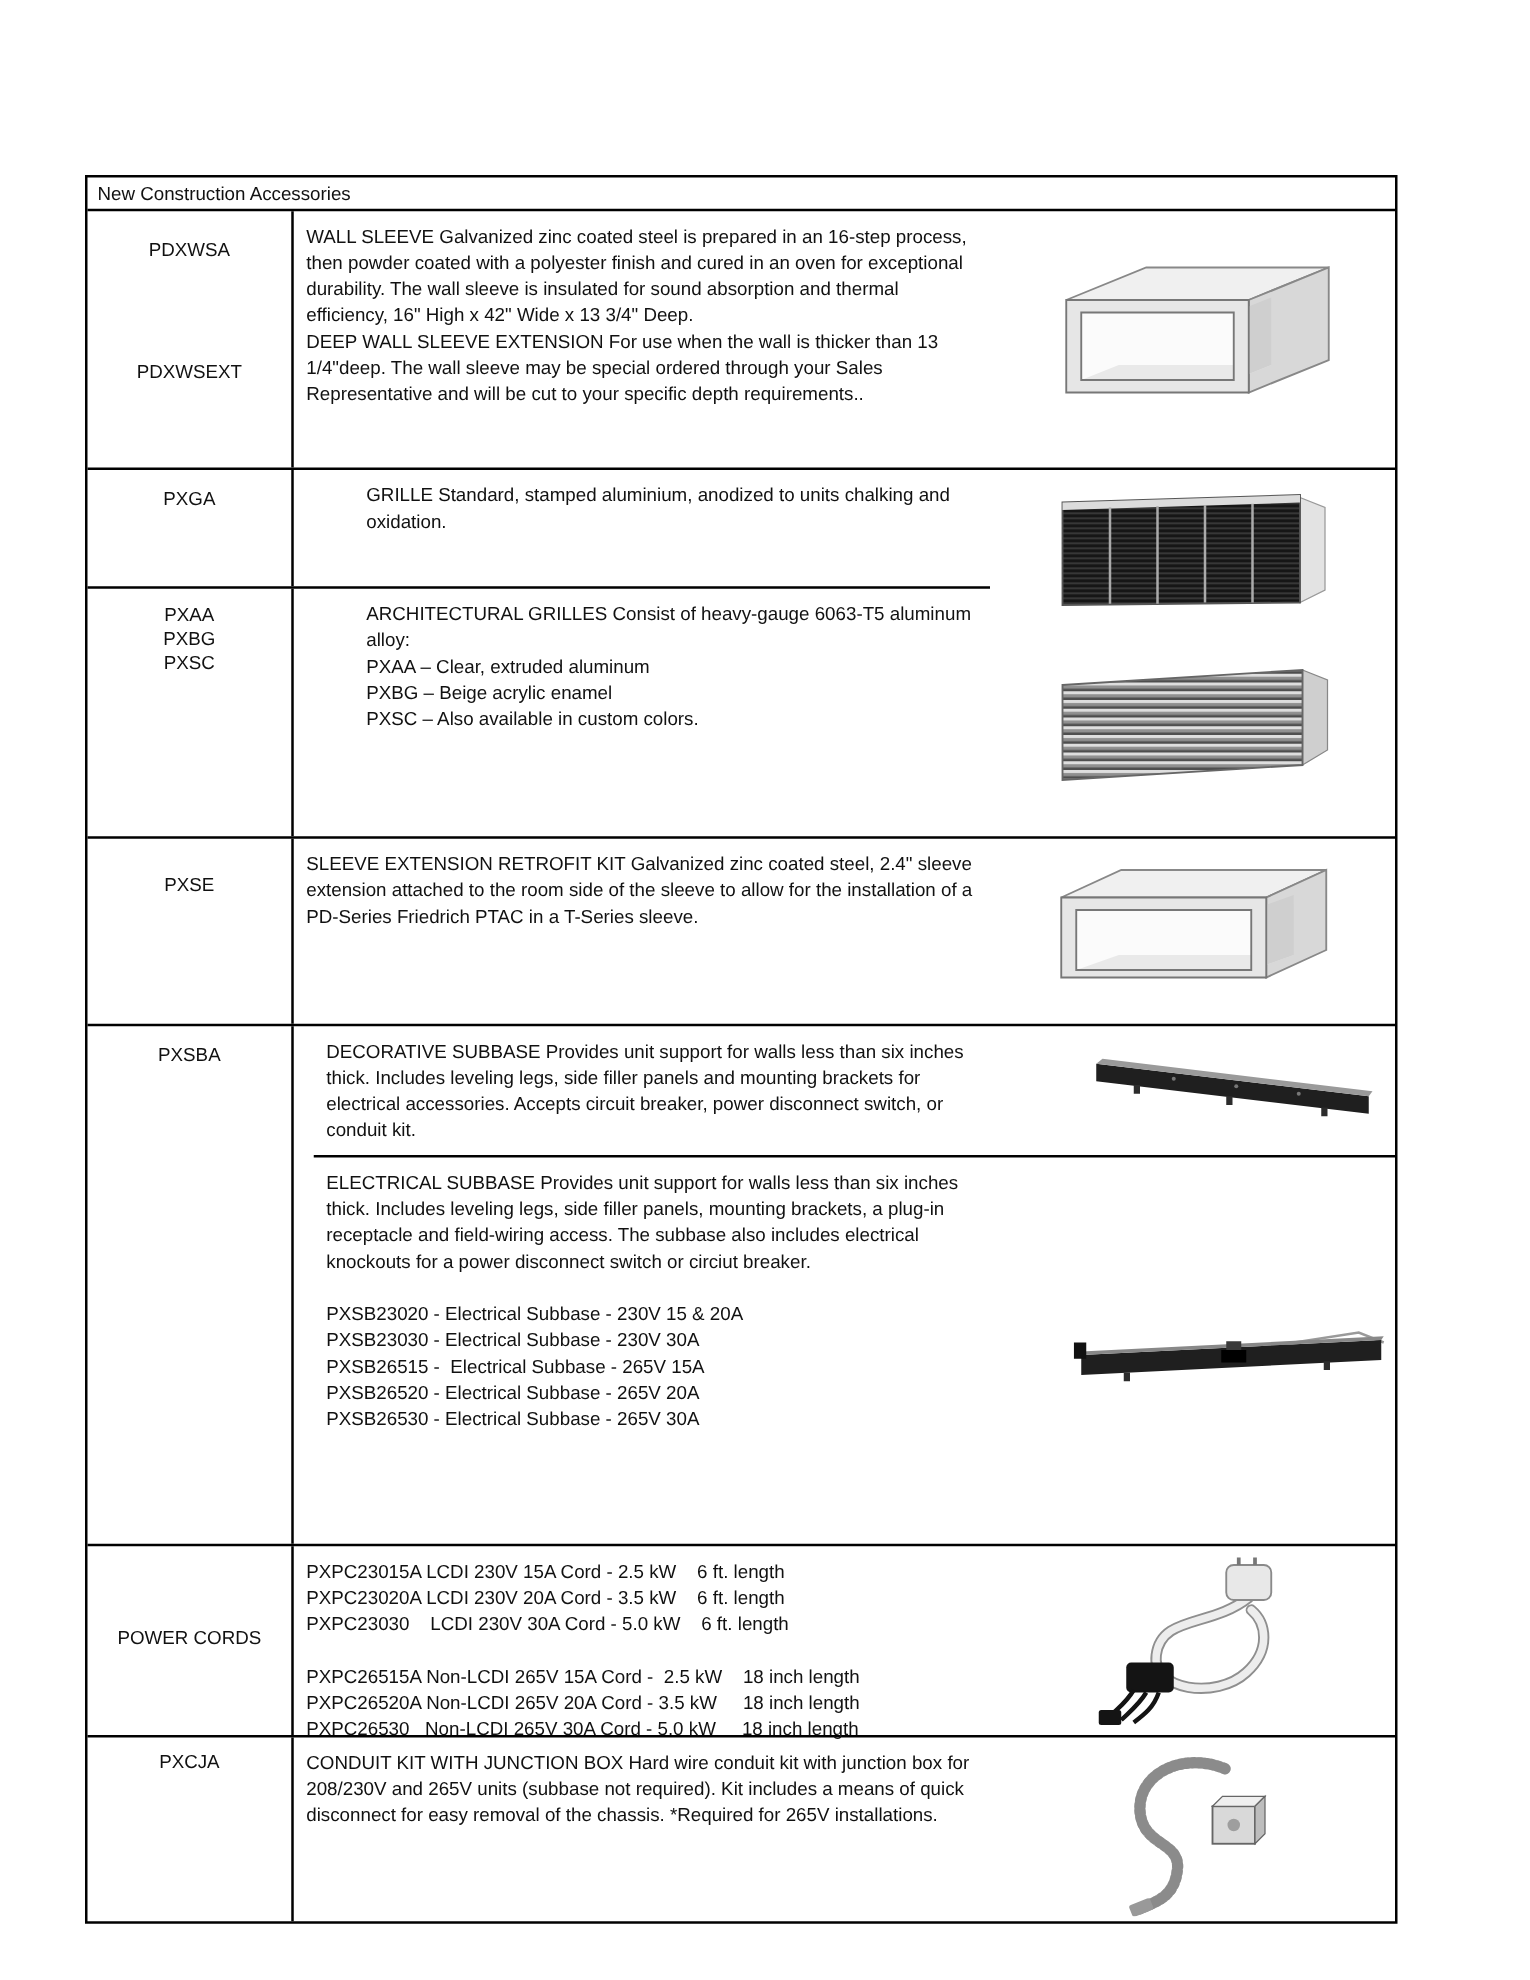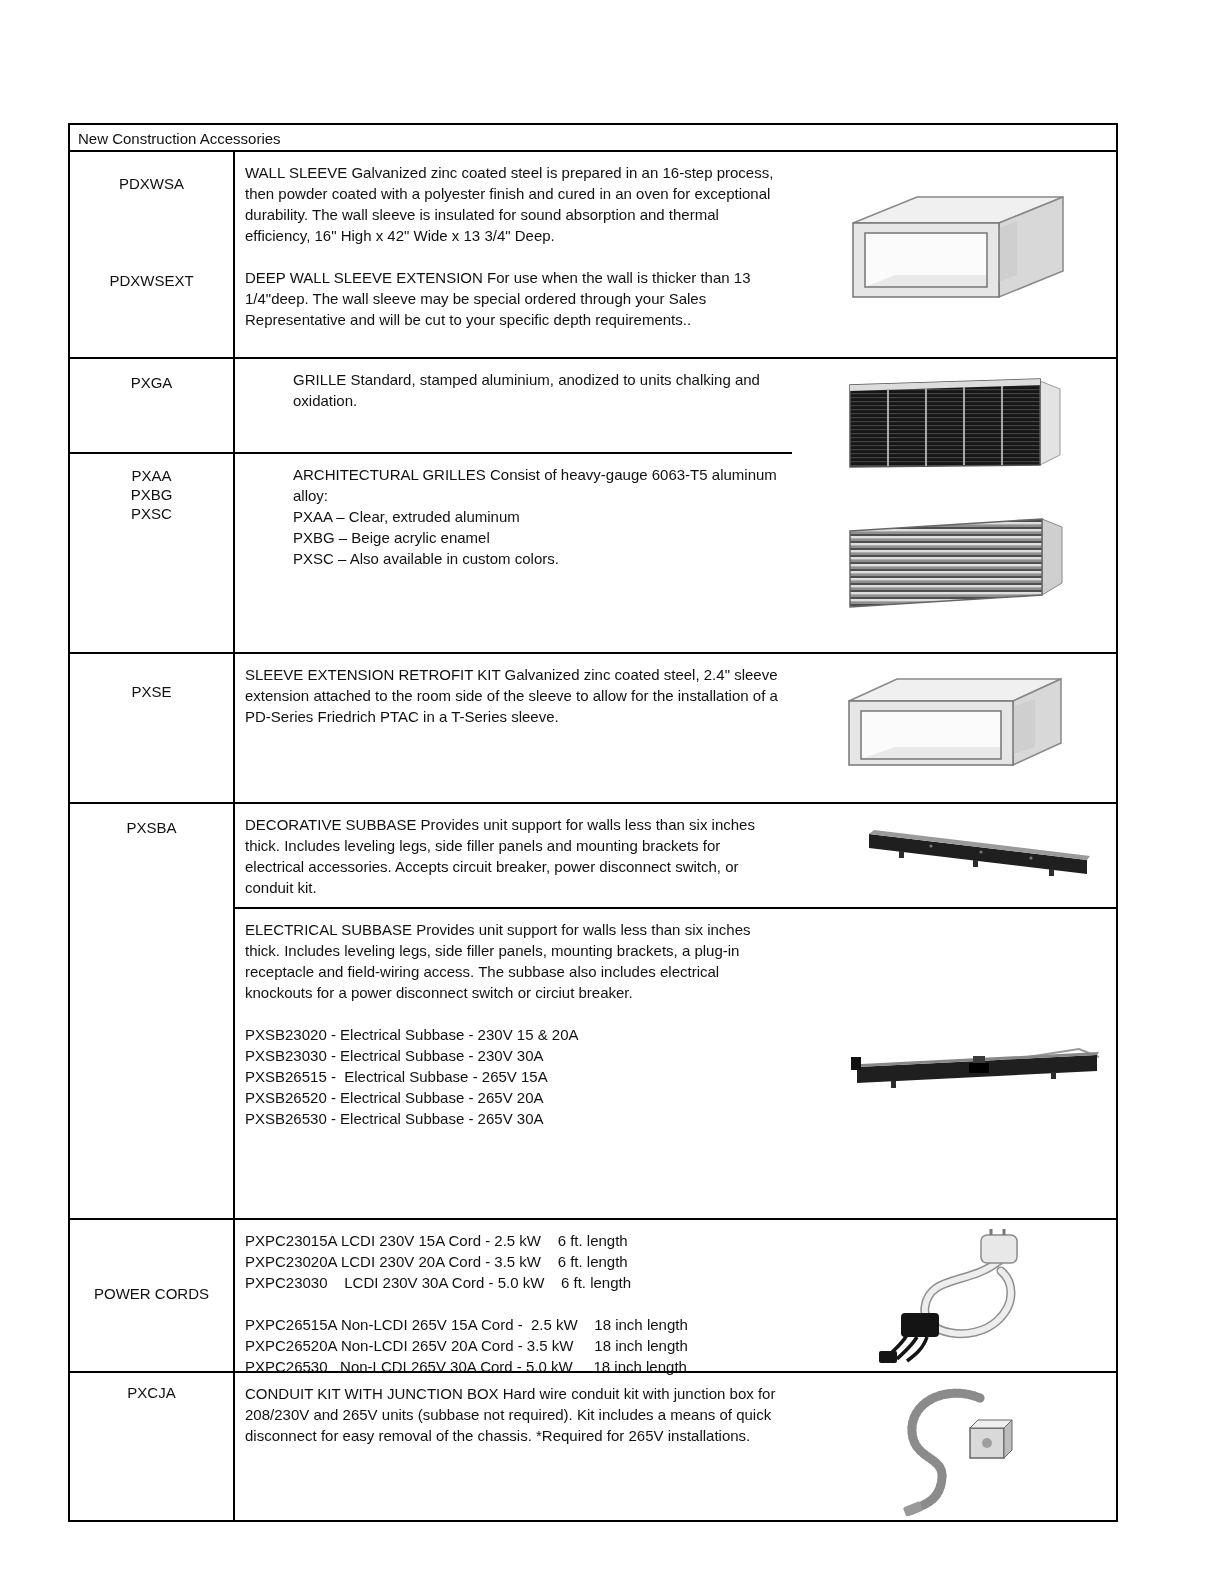--- a/index.html
+++ b/index.html
@@ -5,21 +5,21 @@
   * { margin:0; padding:0; box-sizing:border-box; }
   html,body { background:#ffffff; }
   body {
     width:1224px; height:1584px;
     font-family:"Liberation Sans", sans-serif;
     color:#111;
   }
   .page { position:relative; width:1224px; height:1584px; background:#fff; overflow:hidden; }
 
   .acc-table {
-    position:absolute; left:68px; top:123px; width:1050px;
+    position:absolute; left:68px; top:140px; width:1050px;
     border:2px solid #000; background:#fff;
   }
   .thead {
     height:27px; border-bottom:2px solid #000;
     font-size:15px; padding:5px 0 0 8px;
   }
   .trow { display:flex; border-bottom:2px solid #000; }
   .trow.last { border-bottom:none; }
 
   .code-col {
@@ -30,24 +30,24 @@
     width:557px; flex:none;
     padding:10px 14px 0 10px;
     font-size:15px; line-height:21px;
   }
   .img-col { flex:1; display:flex; align-items:center; justify-content:center; }
   .img-col.stack { flex-direction:column; justify-content:flex-start; }
 
   .left23 { width:722px; flex:none; display:flex; flex-direction:column; }
   .subrow { display:flex;gap:48px; }
   .subrow.bordered { border-bottom:2px solid #000; }
-  .right5 { flex:1; display:flex; flex-direction:column; }
+  .right5 { flex:1; display:flex; flex-direction:column;padding-left:16px; }
 
   .para { margin:0; }
-  .para + .para { margin-top:21px; }
+  .para + .para { }
   .line { white-space:pre; }
   .gap { height:21px; }
 
   svg { display:block; }
 </style>
 </head>
 <body>
 
 <div class="page">
   <div class="acc-table">

